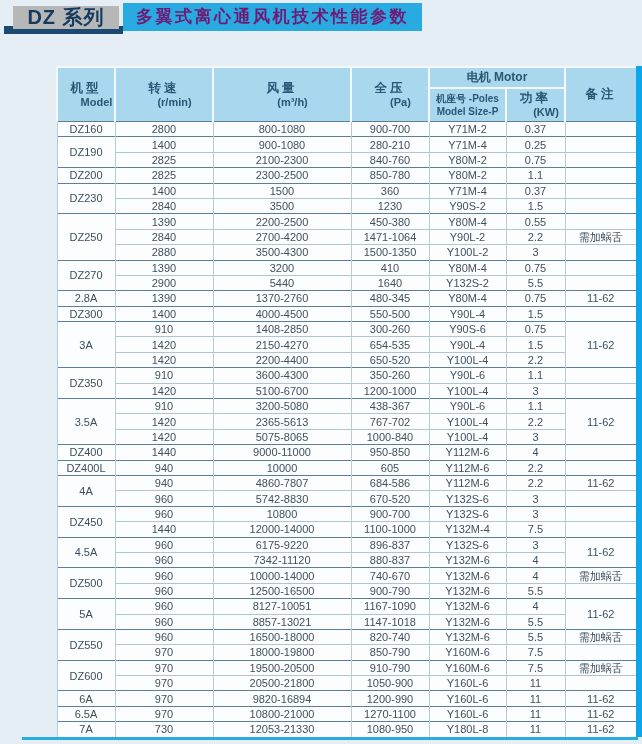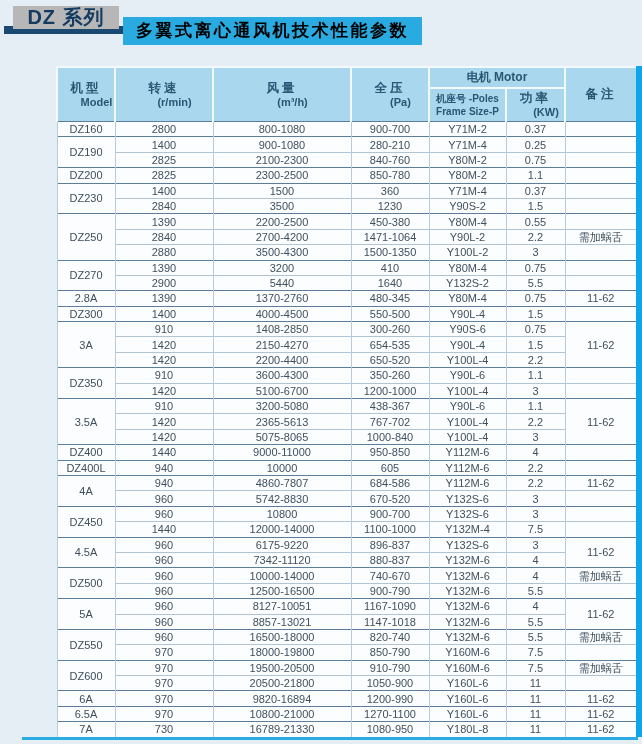--- a/index.html
+++ b/index.html
@@ -17,24 +17,23 @@
     background:#1a4a72;
   }
   .series-label{
     position:absolute;left:13px;top:6px;width:106px;height:23px;
     background:#b7b7b7;color:#143b60;
     font-size:20px;font-weight:bold;text-align:center;line-height:23px;
     letter-spacing:1px;
   }
   .banner{
     position:absolute;left:123px;top:3px;height:28px;
-    padding:0 13px;background:#29abe2;color:#000000;
+    padding:0 13px;background:#29abe2;color:#701a75;
     font-size:17px;font-weight:bold;line-height:28px;letter-spacing:2.5px;
     white-space:nowrap;
-    margin-top:14px;
   }
   
   .table-wrap{position:absolute;left:56px;top:66px;width:582px;}
   table{
     border-collapse:collapse;table-layout:fixed;width:582px;
     border-left:1px solid #b9cbd9;border-right:6px solid #0ea5e9;
   }
   th{
     background:#a9d8ee;color:#2a5674;
     border:2px solid #f3f9fc;border-bottom:none;
@@ -96,21 +95,21 @@
           <span class="en">(Pa)</span>
         </th>
         <th colspan="2">电机 Motor</th>
         <th rowspan="2">
           <span class="zh">备注</span>
         </th>
       </tr>
       <tr class="sub-row">
         <th>
           <span class="mixed">机座号 -Poles</span>
-          <span class="mixed">Frame Size-P</span>
+          <span class="mixed">Model Size-P</span>
         </th>
         <th>
           <span class="zh">功率</span>
           <span class="en">(KW)</span>
         </th>
       </tr>
     </thead>
     <tbody id="tbody">
         <tr class="gs">
           <td class="model-cell" rowspan="1">DZ160</td>
@@ -436,21 +435,21 @@
           <td>970</td>
           <td>10800-21000</td>
           <td>1270-1100</td>
           <td>Y160L-6</td>
           <td>11</td>
           <td>11-62</td>
         </tr>
         <tr class="gs">
           <td class="model-cell" rowspan="1">7A</td>
           <td>730</td>
-          <td>16789-21330</td>
+          <td>12053-21330</td>
           <td>1080-950</td>
           <td>Y180L-8</td>
           <td>11</td>
           <td>11-62</td>
         </tr>
       </tbody>
   </table>
   <div class="bottom-line"></div>
 </div>
 

